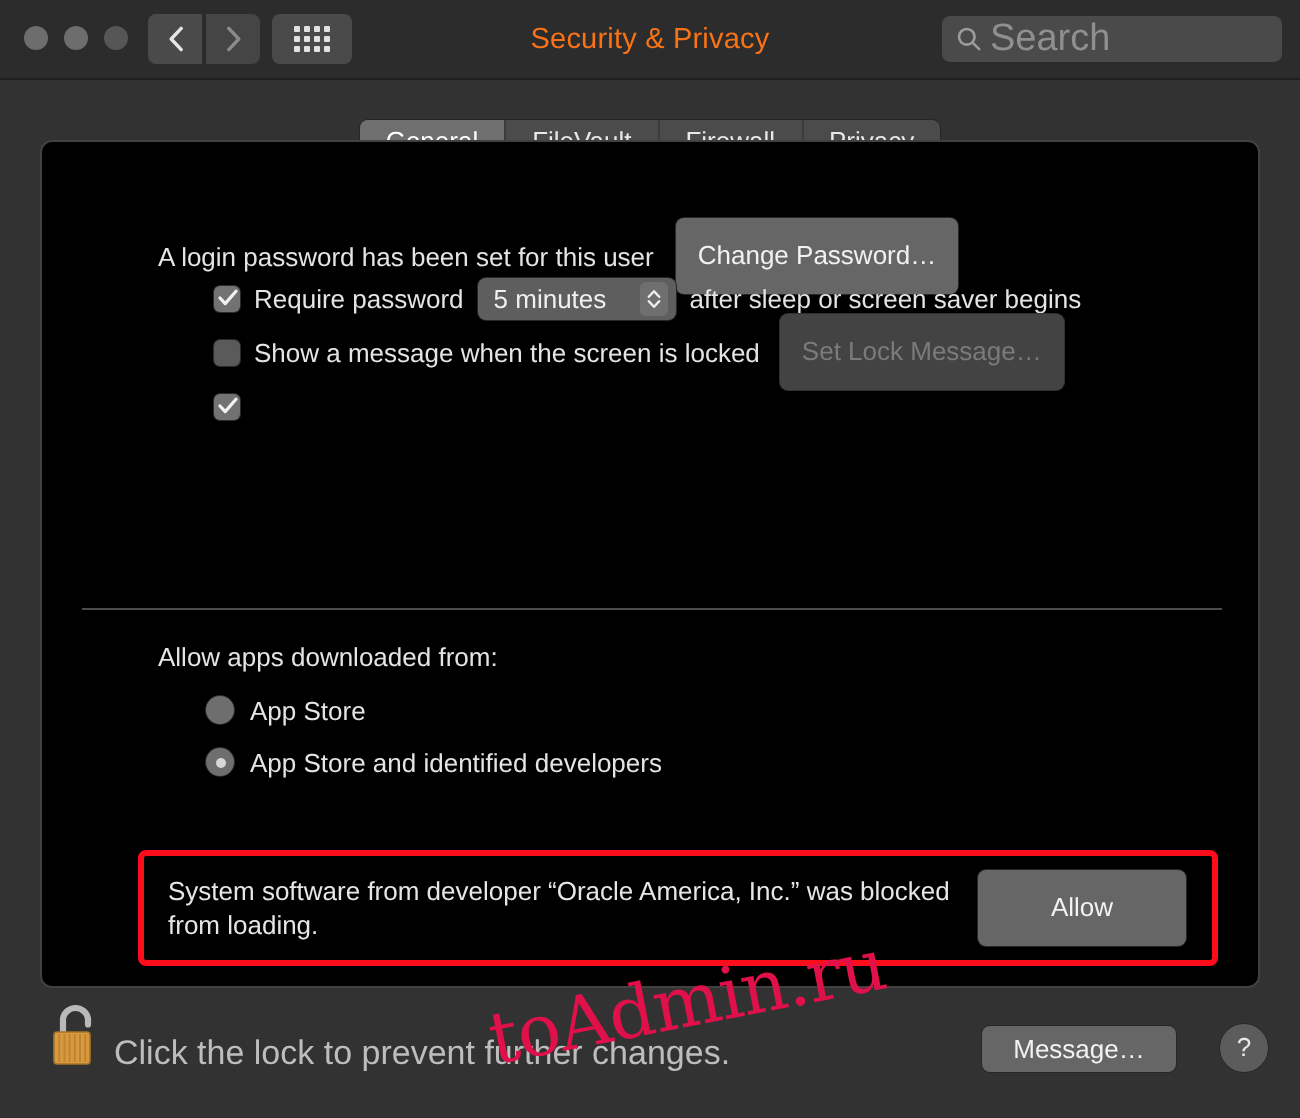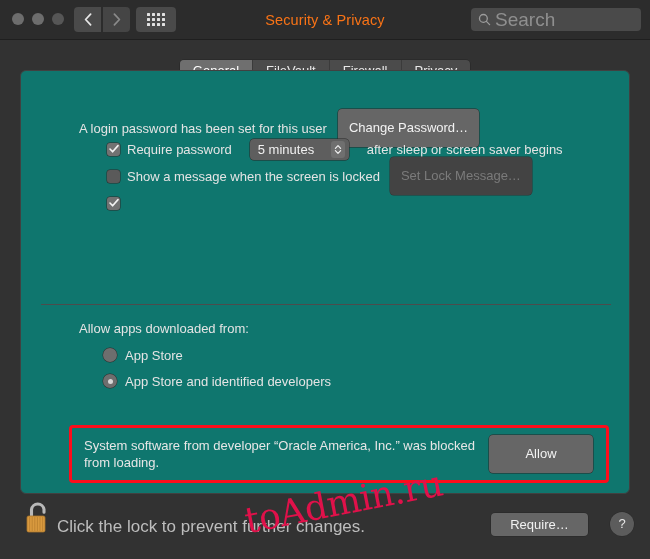--- a/index.html
+++ b/index.html
@@ -148,21 +148,21 @@
     color: #ffffff;
   }
 
   
   #panel {
     position: absolute;
     top: 70px;
     left: 20px;
     width: 610px;
     height: 424px;
-    background: #0f766e;
+    background: #000000;
     border: 1px solid #414141;
     border-radius: 6px;
   }
 
   .row { display: flex; align-items: center; }
 
   #pw-row {
     position: absolute;
     top: 38px;
     left: 58px;
@@ -207,21 +207,21 @@
     margin-right: 7px;
   }
   .cbox.off { background: #5a5a5a; }
   .cbox .tick {
     position: absolute;
     left: 2px; top: 1px;
   }
   .cbox-label { color: #e4e4e4; font-size: 13px; }
 
   .popup {
-    margin: 0 18px;
+    margin: 0 7px;
     height: 21px;
     background: #5e5e5e;
     border-radius: 4px;
     box-shadow: 0 0 0 0.5px #272727;
     display: flex;
     align-items: center;
     padding-left: 8px;
     min-width: 99px;
     position: relative;
   }
@@ -500,19 +500,19 @@
           <line x1="10.2" y1="18" x2="10.2" y2="32"></line>
           <line x1="12.8" y1="18" x2="12.8" y2="32"></line>
           <line x1="15.4" y1="18" x2="15.4" y2="32"></line>
           <line x1="18" y1="18" x2="18" y2="32"></line>
           <line x1="20.6" y1="18" x2="20.6" y2="32"></line>
         </g>
         <rect x="5" y="17" width="18" height="16" rx="1.6" fill="none" stroke="#a8752c" stroke-width="0.8"></rect>
       </svg>
     </span>
     <span id="lock-text">Click the lock to prevent further changes.</span>
-    <button id="advanced" class="btn">Require…</button>
+    <button id="advanced" class="btn">Message…</button>
     <div id="help">?</div>
   </div>
 
   <div id="watermark">toAdmin.ru</div>
 
 </div>
 
 </body></html>

